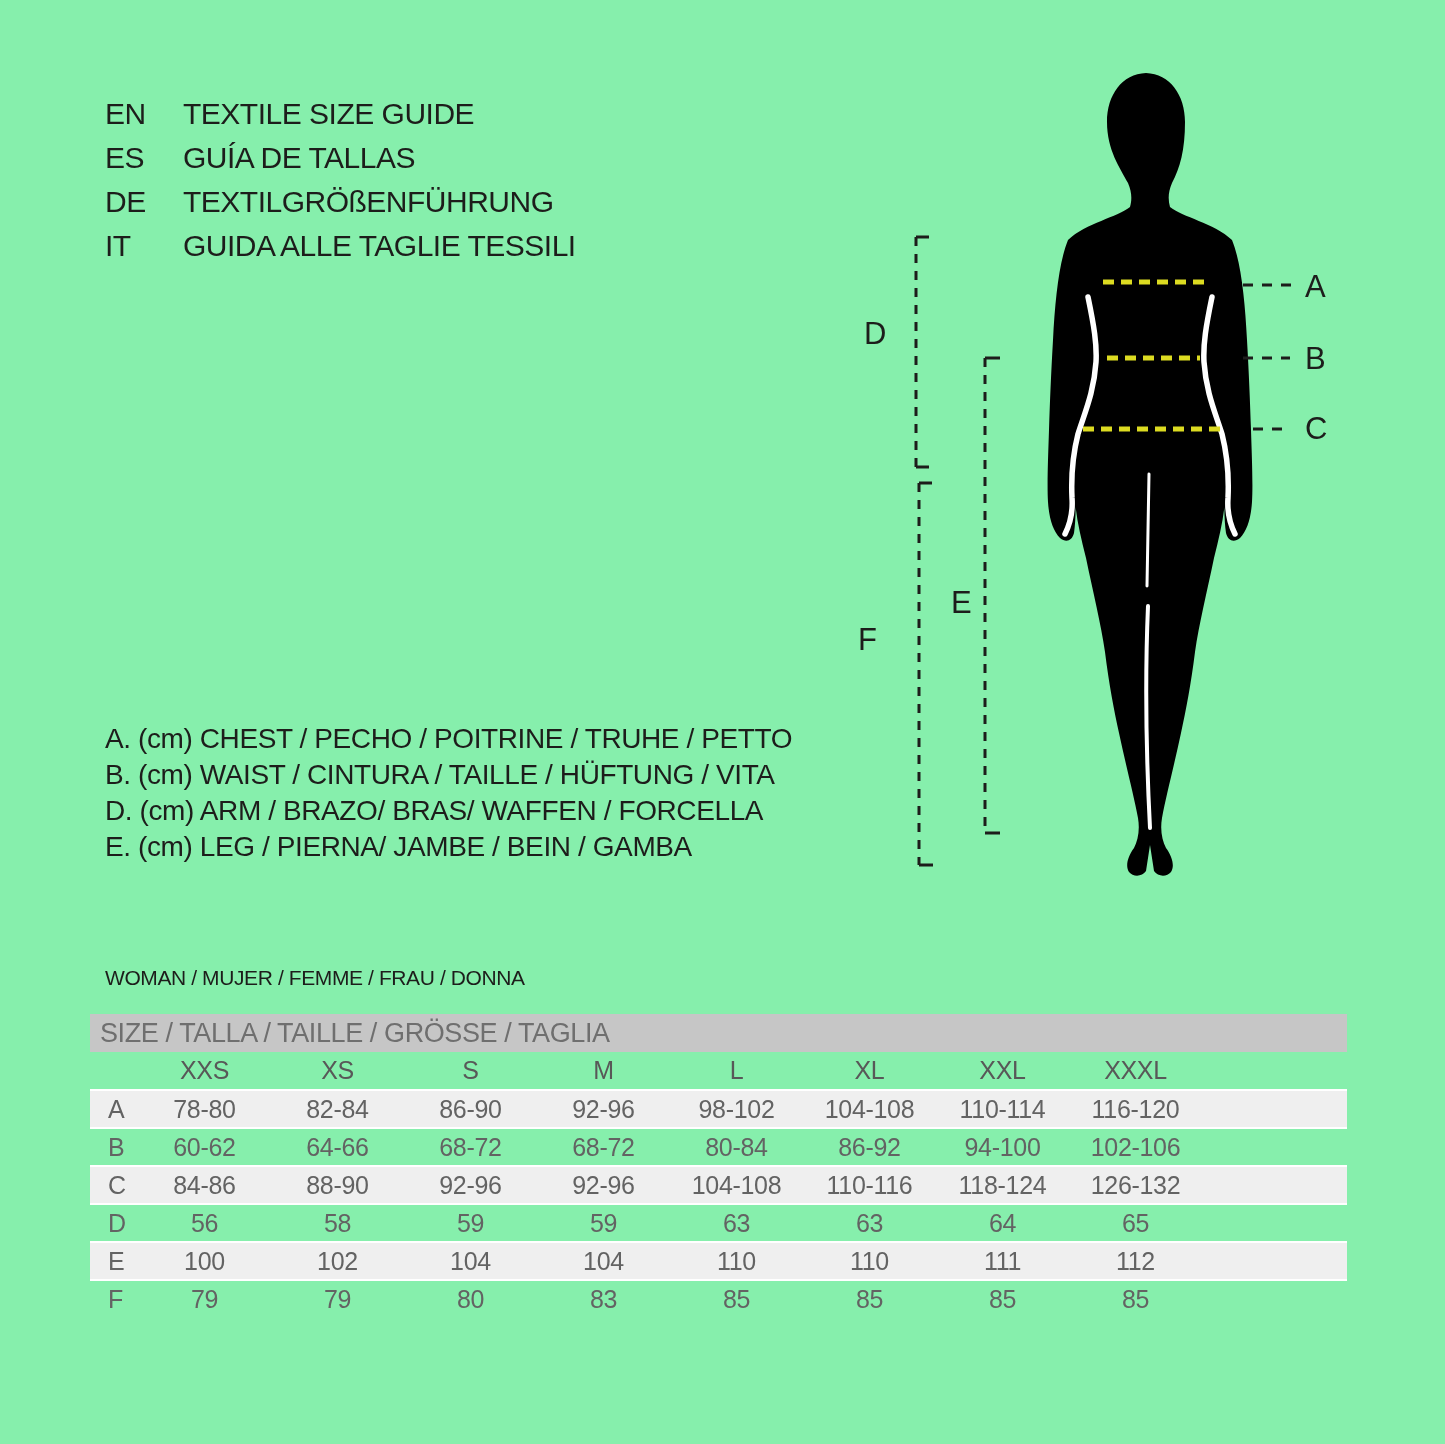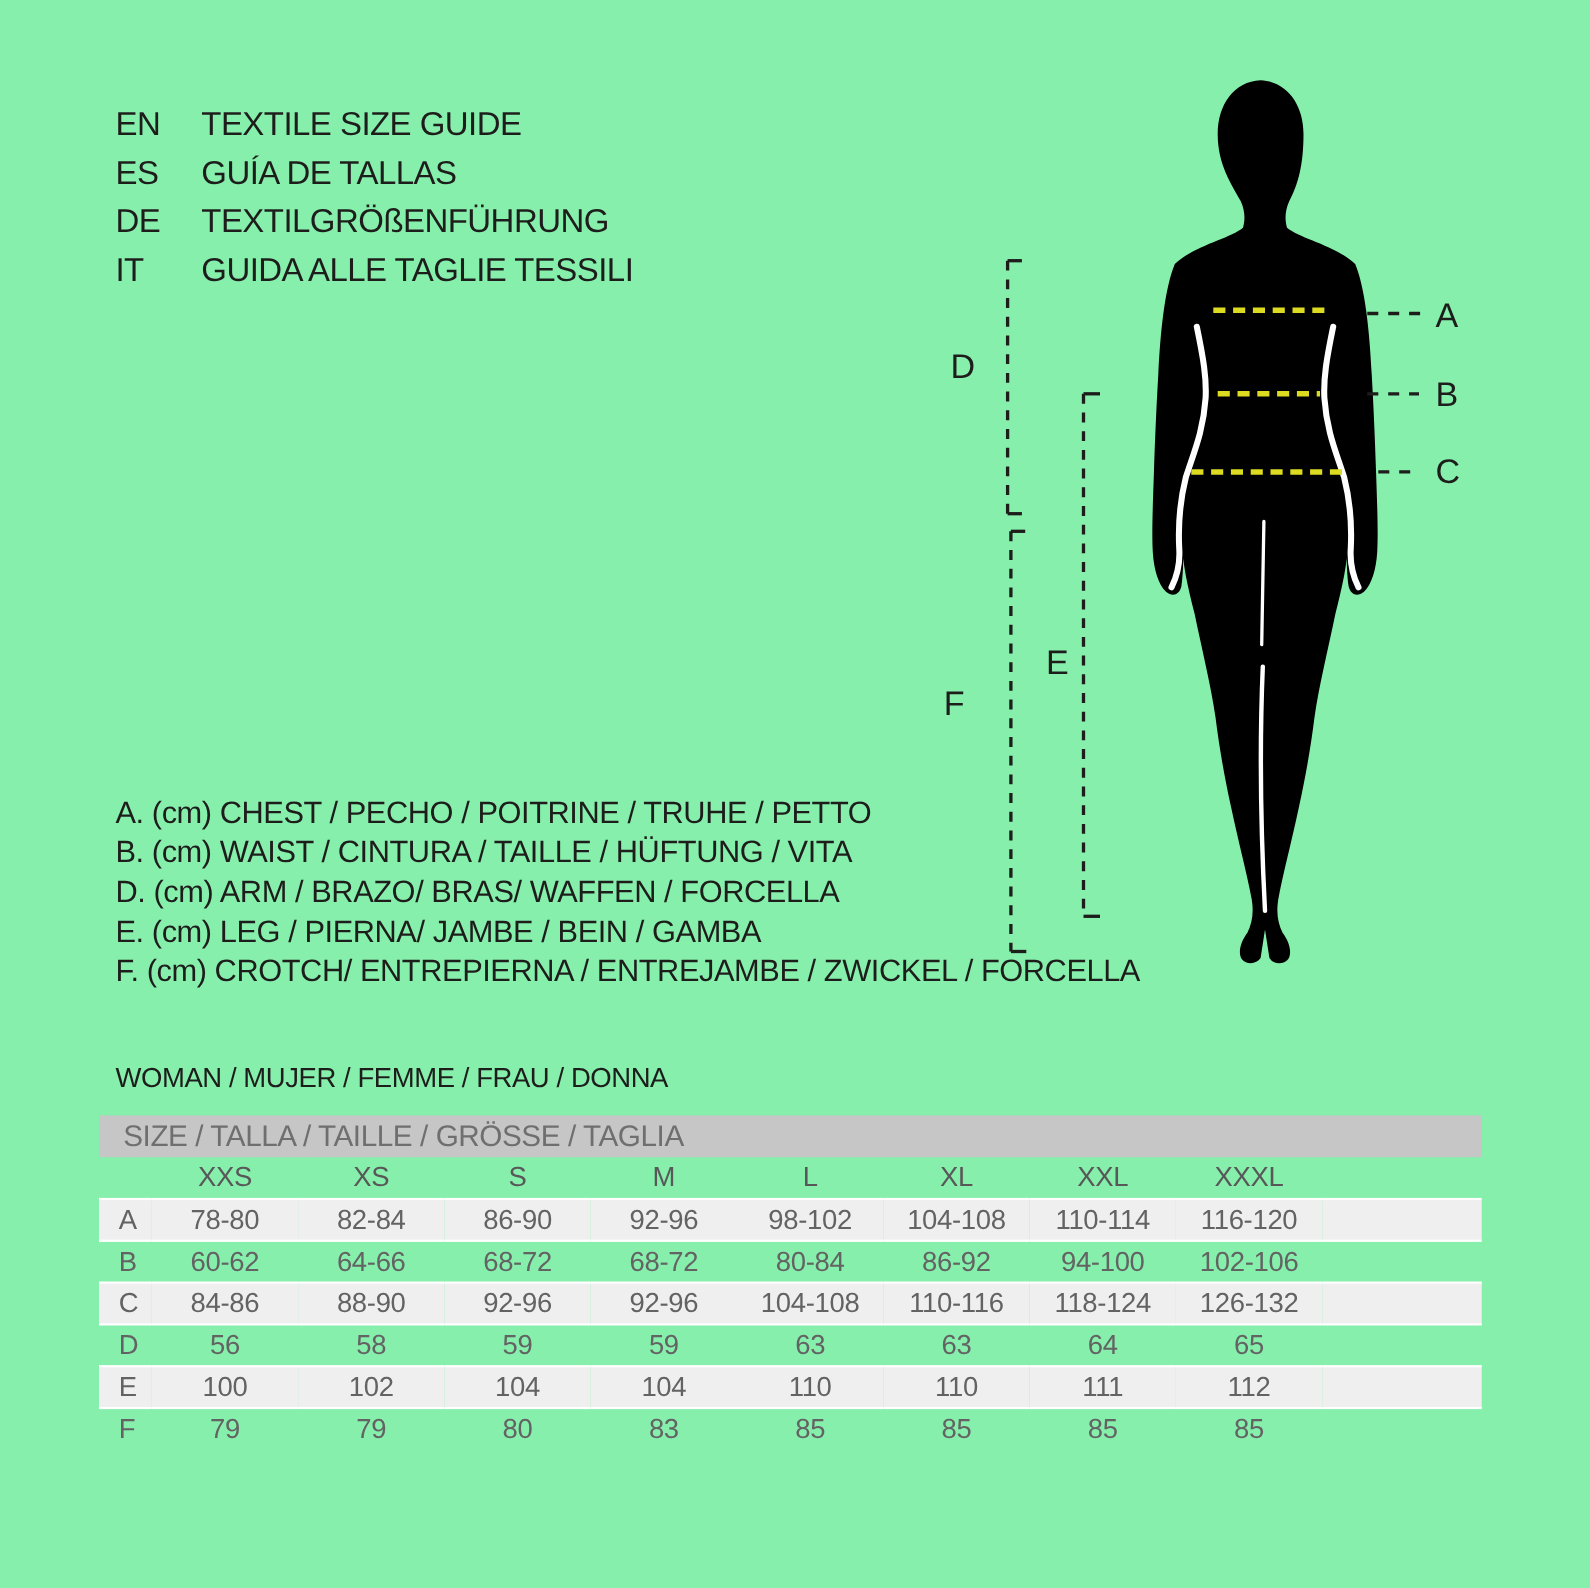--- a/index.html
+++ b/index.html
@@ -18,42 +18,42 @@
   }
   
   .lang-block{position:absolute;left:105px;top:97px;}
   .lang-row{display:flex;height:44px;align-items:flex-start;}
   .lang-code{width:78px;font-size:30px;letter-spacing:-0.5px;}
   .lang-title{font-size:30px;letter-spacing:-0.5px;white-space:nowrap;}
   
   .legend-block{position:absolute;left:105px;top:723px;}
   .legend-row{height:36px;font-size:28px;letter-spacing:-0.4px;white-space:nowrap;}
   
-  .category-heading{position:absolute;left:105px;top:966px;font-size:25px;letter-spacing:-0.4px;}
+  .category-heading{position:absolute;left:105px;top:966px;font-size:21px;letter-spacing:-0.4px;}
   
   .fig-label{position:absolute;font-size:31px;color:var(--text_dark);line-height:36px;}
   .fig-label.a{left:1305px;top:269px;}
   .fig-label.b{left:1305px;top:341px;}
   .fig-label.c{left:1305px;top:411px;}
   .fig-label.d{left:864px;top:316px;}
   .fig-label.e{left:951px;top:585px;}
   .fig-label.f{left:858px;top:622px;}
   
   .figure-svg{position:absolute;left:0;top:0;width:1445px;height:1444px;}
   .sil{fill:var(--silhouette);stroke:none;}
   .gap{stroke:#ffffff;fill:none;stroke-linecap:round;}
   .yline{stroke:var(--accent_yellow);stroke-width:5;stroke-dasharray:11 7;fill:none;}
   .bdash-h{stroke:var(--text_dark);stroke-width:3;stroke-dasharray:10 9;fill:none;}
   .bdash-v{stroke:var(--text_dark);stroke-width:3;stroke-dasharray:9 8;fill:none;}
   .tick{stroke:var(--text_dark);stroke-width:3;fill:none;}
   
   .table-wrap{position:absolute;left:90px;top:1014px;width:1257px;}
   .band{
     height:38px;line-height:38px;background:var(--band_bg);color:var(--band_text);
-    font-size:27px;letter-spacing:-0.4px;padding-left:22px;box-sizing:border-box;
+    font-size:27px;letter-spacing:-0.4px;padding-left:10px;box-sizing:border-box;
   }
   table{border-collapse:collapse;table-layout:fixed;width:100%;}
   col.c-label{width:48px;}
   col.c-size{width:133px;}
   col.c-trail{width:145px;}
   th,td{
     font-weight:normal;font-size:25px;color:var(--text_gray);
     text-align:center;padding:0;height:36px;letter-spacing:-0.3px;
   }
   thead th{height:37px;color:#585858;}
@@ -155,21 +155,20 @@
   <div class="fig-label c">C</div>
   <div class="fig-label d">D</div>
   <div class="fig-label e">E</div>
   <div class="fig-label f">F</div>
 
   <div class="legend-block">
     <div class="legend-row">A. (cm) CHEST / PECHO / POITRINE / TRUHE / PETTO</div>
     <div class="legend-row">B. (cm) WAIST / CINTURA / TAILLE / HÜFTUNG / VITA</div>
     <div class="legend-row">D. (cm) ARM / BRAZO/ BRAS/ WAFFEN / FORCELLA</div>
     <div class="legend-row">E. (cm) LEG / PIERNA/ JAMBE / BEIN / GAMBA</div>
-    <div class="legend-row">F. (cm) CROTCH/ ENTREPIERNA / ENTREJAMBE / ZWICKEL / FORCELLA</div>
   </div>
 
   <div class="category-heading">WOMAN / MUJER / FEMME / FRAU / DONNA</div>
 
   <div class="table-wrap">
     <div class="band">SIZE / TALLA / TAILLE / GRÖSSE / TAGLIA</div>
     <table>
       <colgroup>
         <col class="c-label">
           <col class="c-size">

